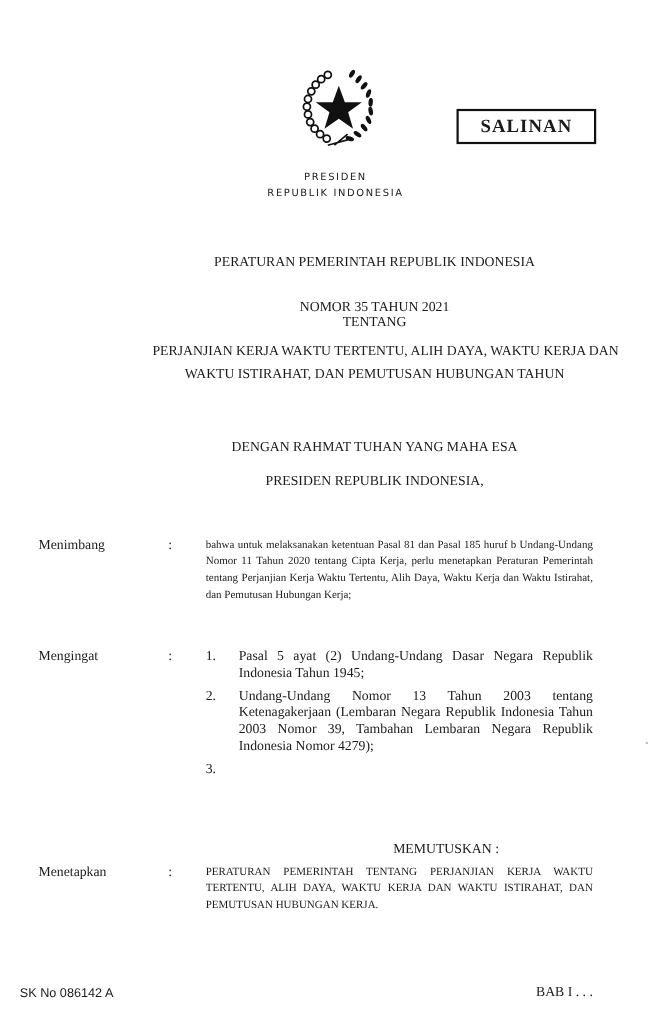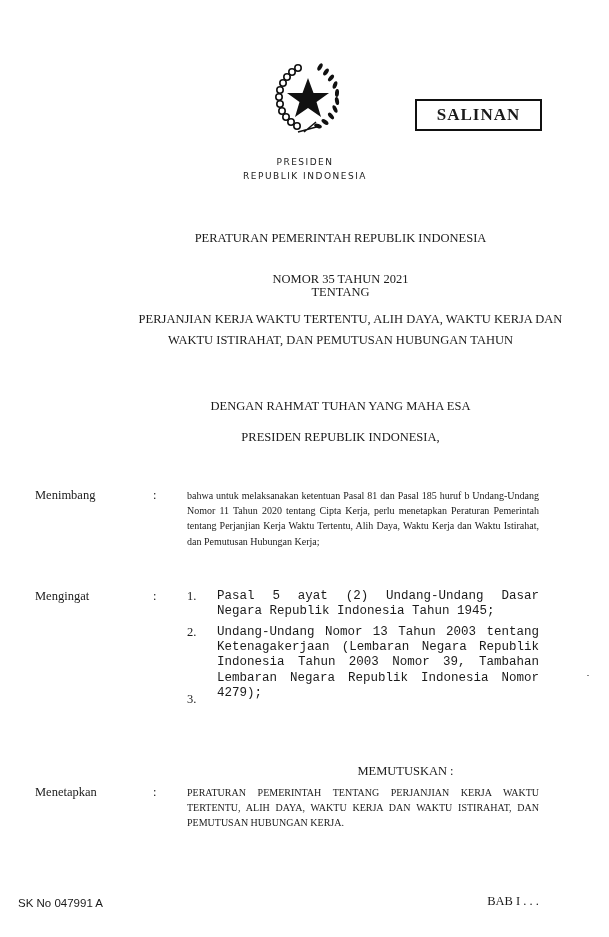--- a/index.html
+++ b/index.html
@@ -15,21 +15,21 @@
   .pres { position: absolute; left: 240px; width: 130px; text-align: center;
           font-family: "DejaVu Sans", sans-serif; font-size: 9px; letter-spacing: 1.5px; color: #222; }
   .center { position: absolute; left: 0; width: 609px; text-align: center; font-size: 12.5px;
             font-family: "Liberation Serif", "DejaVu Serif", serif; margin-left: 36px; }
   .label { position: absolute; left: 35px; font-size: 12.5px; font-family: "Liberation Serif", serif; }
   .colon { position: absolute; left: 153px; font-size: 12.5px; font-family: "Liberation Serif", serif; }
   .para { position: absolute; left: 187px; width: 352px; font-size: 10px; line-height: 15.2px;
           text-align: justify; text-align-last: left; font-family: "Liberation Serif", serif; }
   .num { position: absolute; left: 187px; font-size: 12.5px; font-family: "Liberation Serif", serif; }
   .item { position: absolute; left: 217px; width: 322px; font-size: 12.5px; line-height: 15.2px;
-          text-align: justify; text-align-last: left; font-family: Liberation Mono, monospace; }
+          text-align: justify; text-align-last: left; font-family: Liberation Serif, serif; }
   .bab { position: absolute; right: 70px; top: 852px; font-size: 12.5px; font-family: "Liberation Serif", serif; margin-top: 42px; }
   .sk { position: absolute; left: 18px; top: 897px; font-size: 11.5px; font-family: "Liberation Sans", sans-serif; }
   .dot { position: absolute; left: 587px; top: 675px; width: 2px; height: 1px; background: #888; }
 </style>
 </head>
 <body>
 
 <div class="page">
 
   <div class="emblem">
@@ -98,14 +98,14 @@
 
   <div class="dot"></div>
 
   <div class="center" style="top:764px; left:65px;">MEMUTUSKAN :</div>
 
   <div class="label" style="top:785px;">Menetapkan</div>
   <div class="colon" style="top:785px;">:</div>
   <div class="para" style="top:785px;">PERATURAN PEMERINTAH TENTANG PERJANJIAN KERJA WAKTU TERTENTU, ALIH DAYA, WAKTU KERJA DAN WAKTU ISTIRAHAT, DAN PEMUTUSAN HUBUNGAN KERJA.</div>
 
   <div class="bab">BAB I . . .</div>
-  <div class="sk">SK No 047991 A</div>
+  <div class="sk">SK No 086142 A</div>
 </div>
 
 </body></html>

